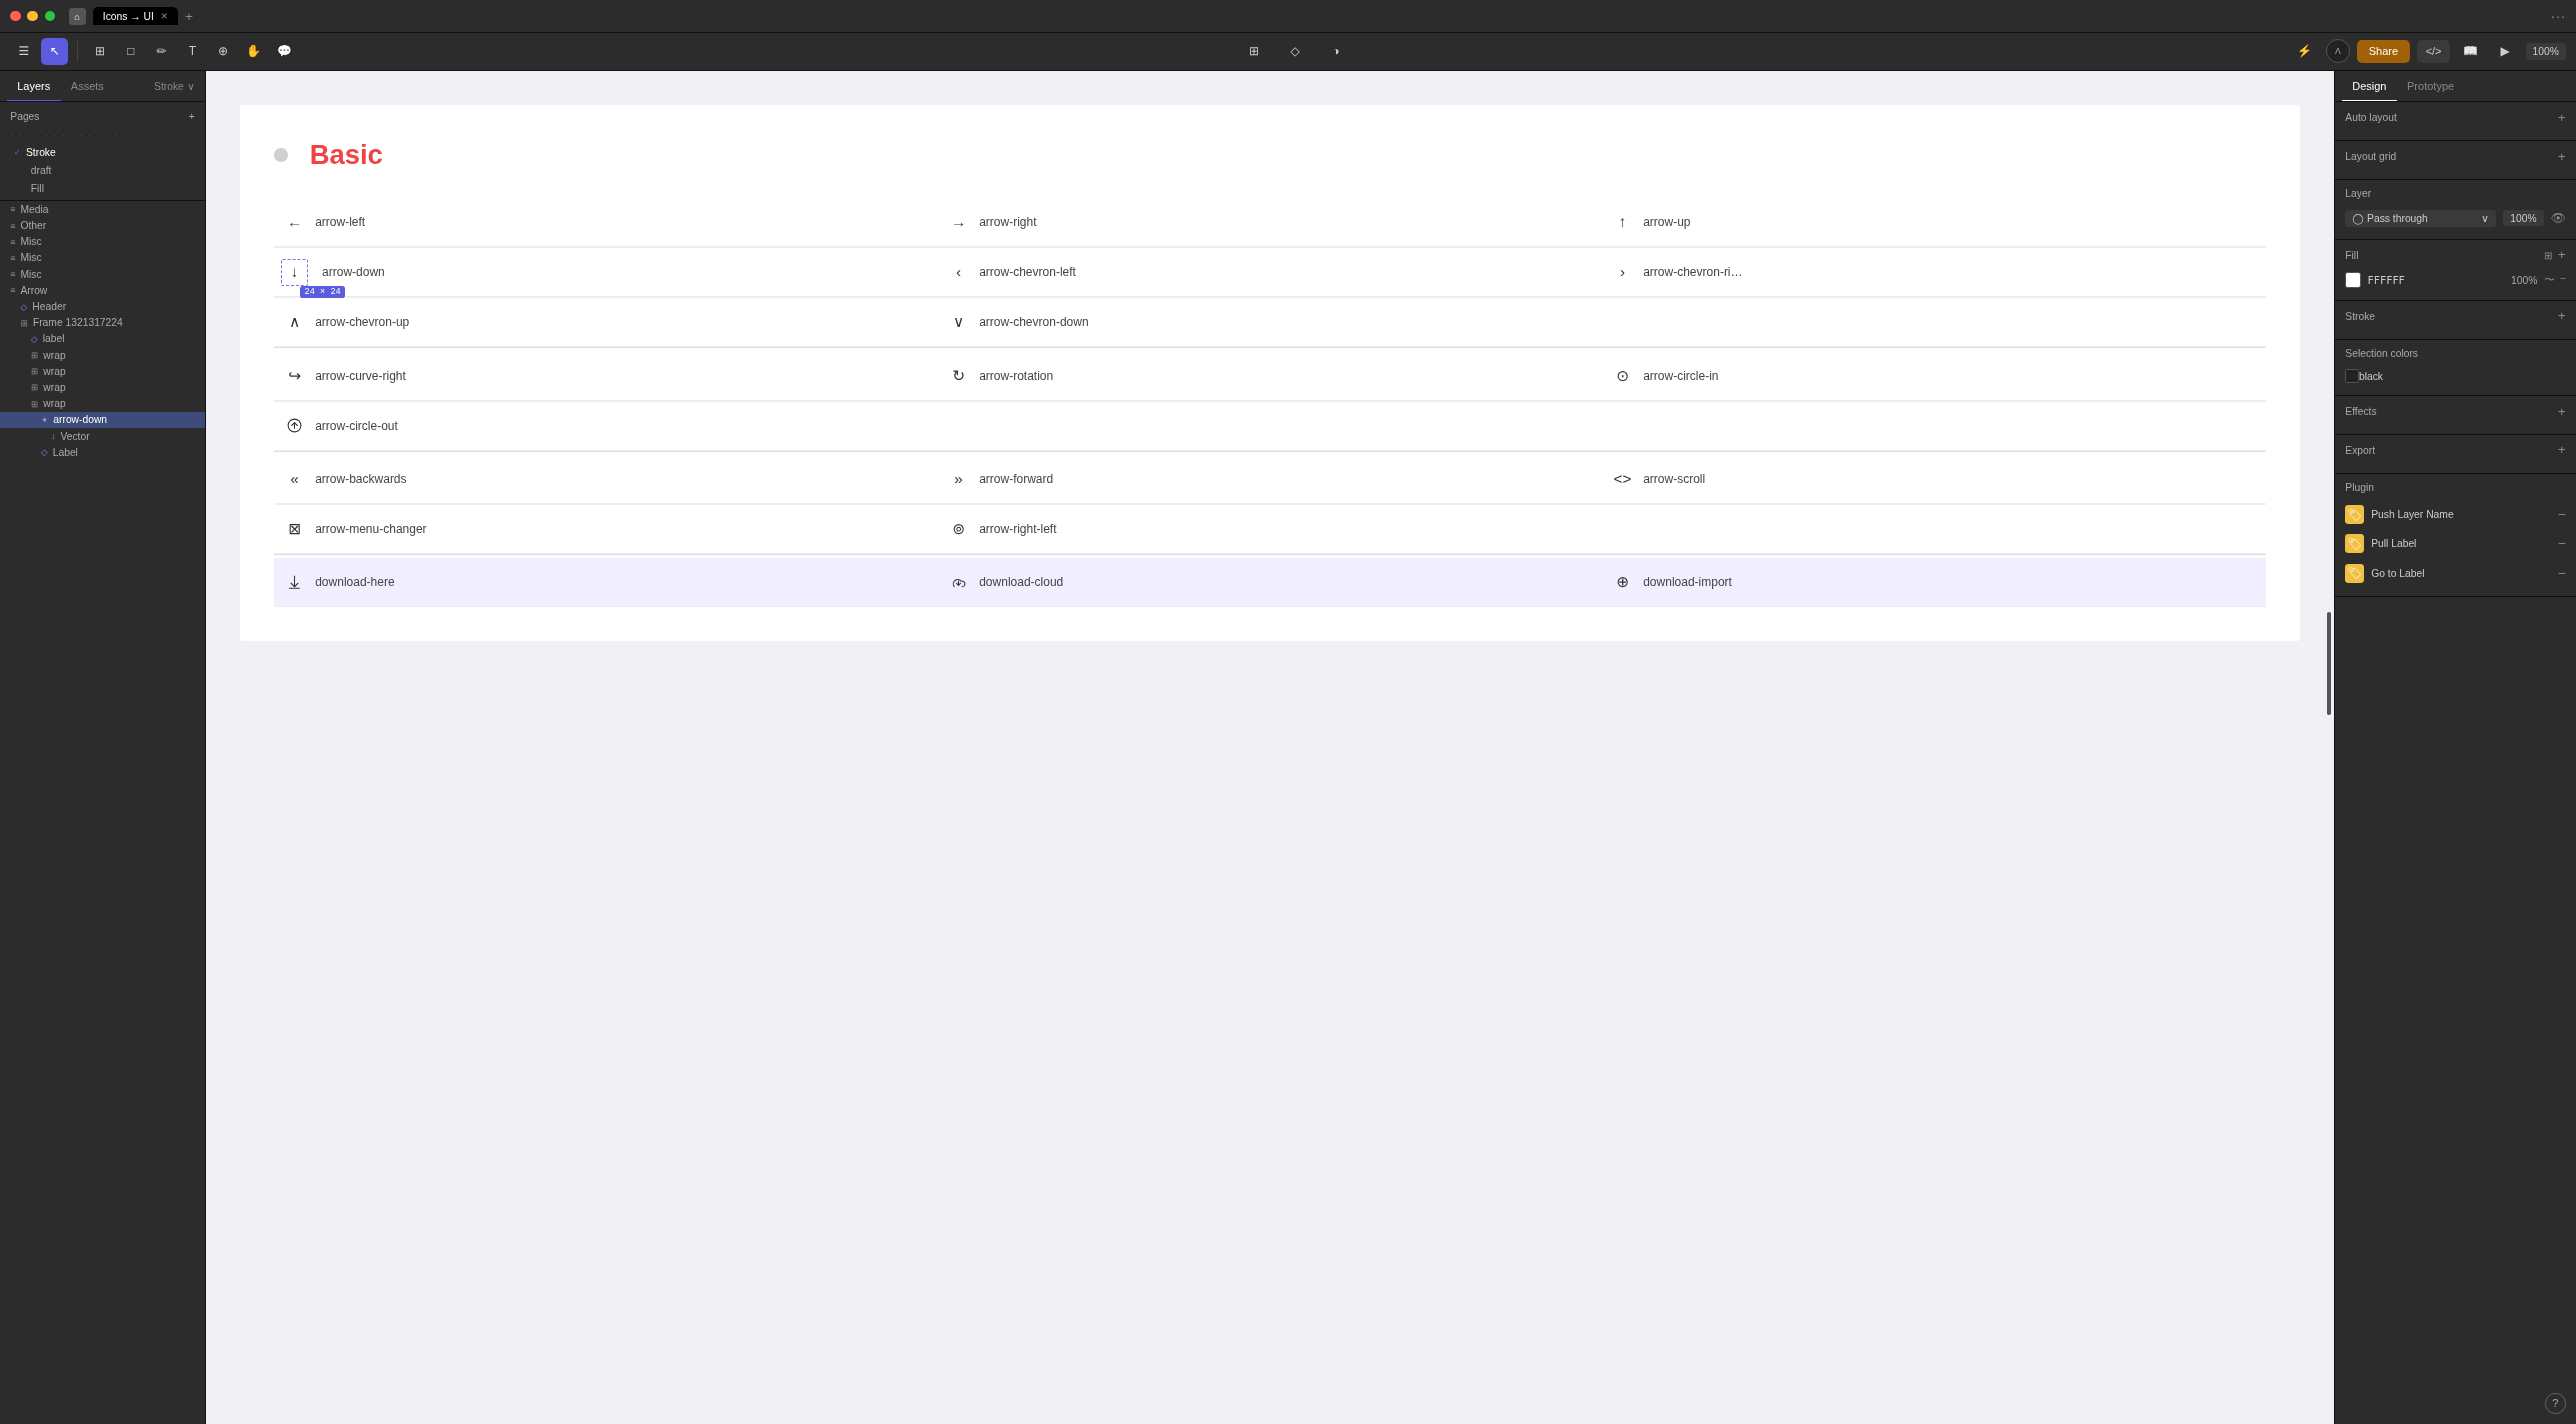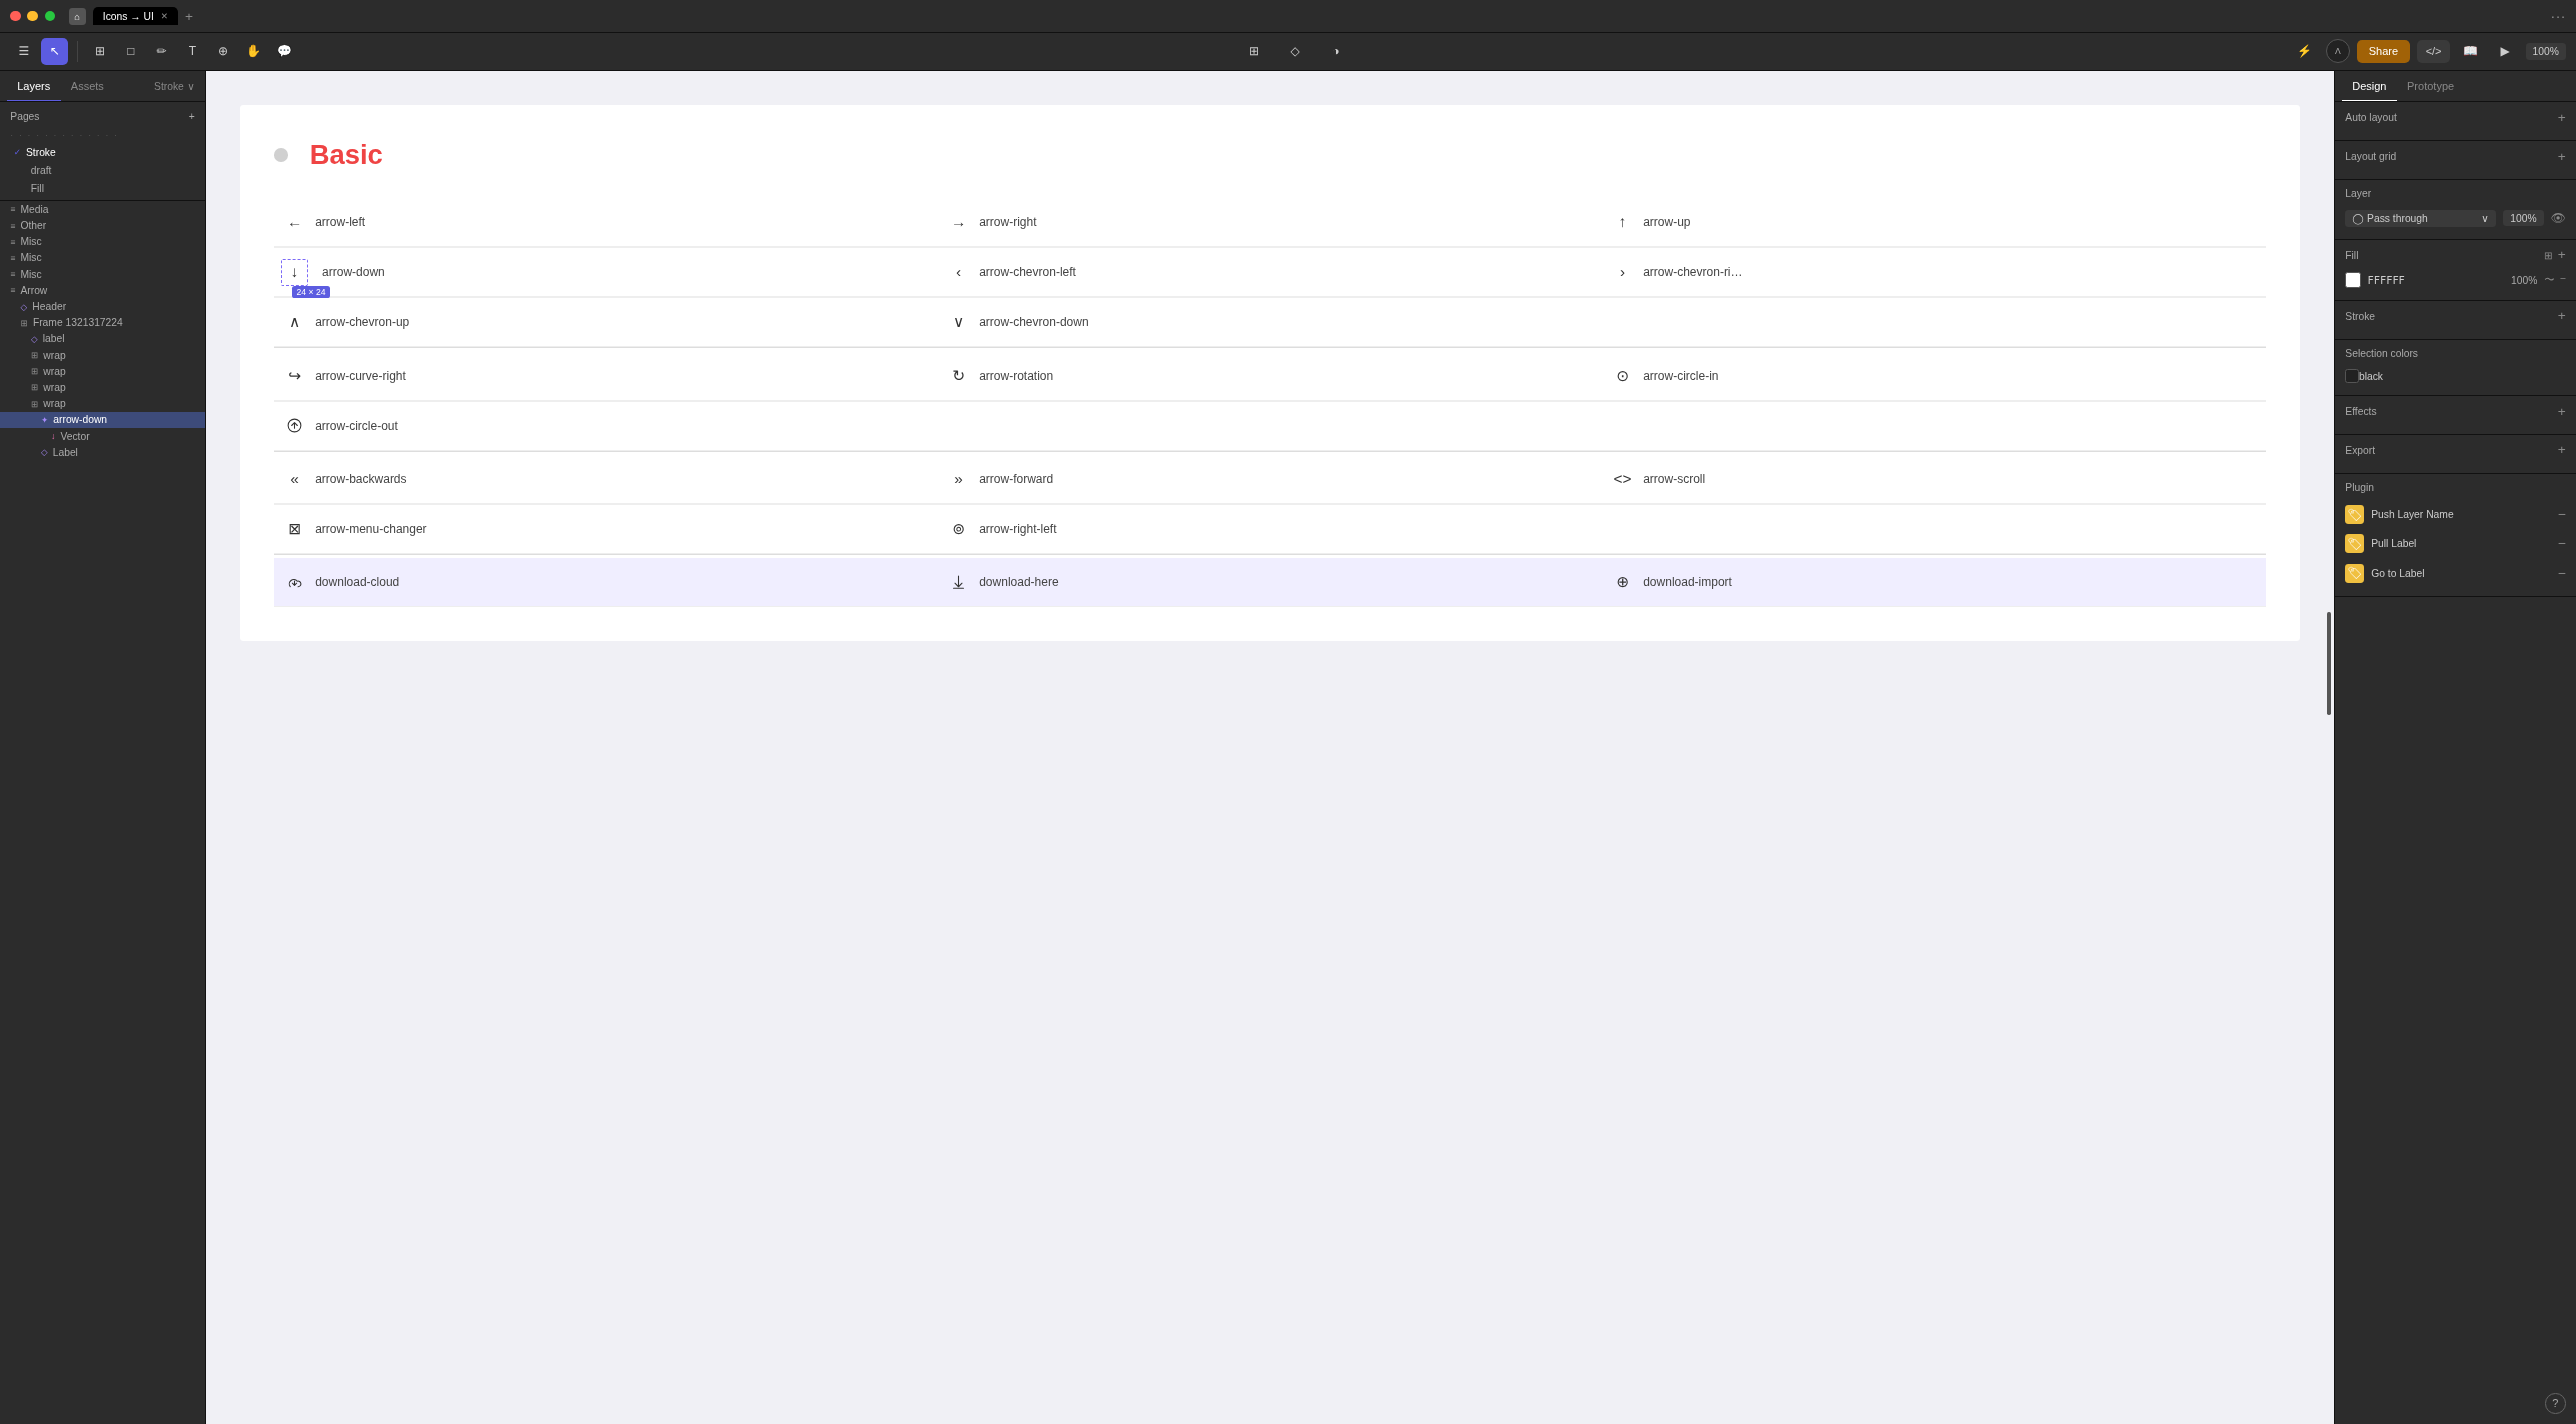--- a/index.html
+++ b/index.html
@@ -306,27 +306,28 @@
     .selection-outline {
       position: absolute;
       inset: -3.4px;
       border: 1.3px dashed #7c6af7;
       border-radius: 1.7px;
       pointer-events: none;
     }
     .size-badge {
       position: absolute;
       bottom: -15.4px;
-      left: 8px;
+      left: 16px;
       background: #5c5ce0;
       color: white;
       font-size: 8.6px;
       padding: 0.9px 4.3px;
       border-radius: 2.6px;
       white-space: nowrap;
+      font-family: Liberation Mono, monospace;
     }
 
     
     #right-panel {
       width: 242px;
       background: #2c2c2c;
       display: flex;
       flex-direction: column;
       flex-shrink: 0;
       border-left: 0.9px solid #111;
@@ -741,34 +742,34 @@
             <div class="icon-svg">⊚</div>
             <span>arrow-right-left</span>
           </div>
           <div class="icon-cell"></div>
         </div>
 
         <div style="display:grid; grid-template-columns: repeat(3,1fr); background:#f0eeff; margin-top:3.4px;">
           <div class="icon-cell">
             <div class="icon-svg">
               <svg width="17" height="17" viewBox="0 0 24 24" fill="none" stroke="currentColor" stroke-width="1.5">
+                <path d="M12 3v13M7 13l5 5 5-5" stroke-linecap="round" stroke-linejoin="round"></path>
+                <path d="M5 20h14" stroke-linecap="round"></path>
+              </svg>
+            </div>
+            <span>download-here</span>
+          </div>
+          <div class="icon-cell">
+            <div class="icon-svg">
+              <svg width="17" height="17" viewBox="0 0 24 24" fill="none" stroke="currentColor" stroke-width="1.5">
                 <path d="M12 16V10M9 13l3 3 3-3" stroke-linecap="round" stroke-linejoin="round"></path>
                 <path d="M17 18a4 4 0 10-1.2-7.8A6 6 0 106 17.9" stroke-linecap="round"></path>
               </svg>
             </div>
             <span>download-cloud</span>
-          </div>
-          <div class="icon-cell">
-            <div class="icon-svg">
-              <svg width="17" height="17" viewBox="0 0 24 24" fill="none" stroke="currentColor" stroke-width="1.5">
-                <path d="M12 3v13M7 13l5 5 5-5" stroke-linecap="round" stroke-linejoin="round"></path>
-                <path d="M5 20h14" stroke-linecap="round"></path>
-              </svg>
-            </div>
-            <span>download-here</span>
           </div>
           <div class="icon-cell">
             <div class="icon-svg">⊕</div>
             <span>download-import</span>
           </div>
         </div>
       </div>
     </div>
     <div class="scrollbar-area"></div>
   </div>

